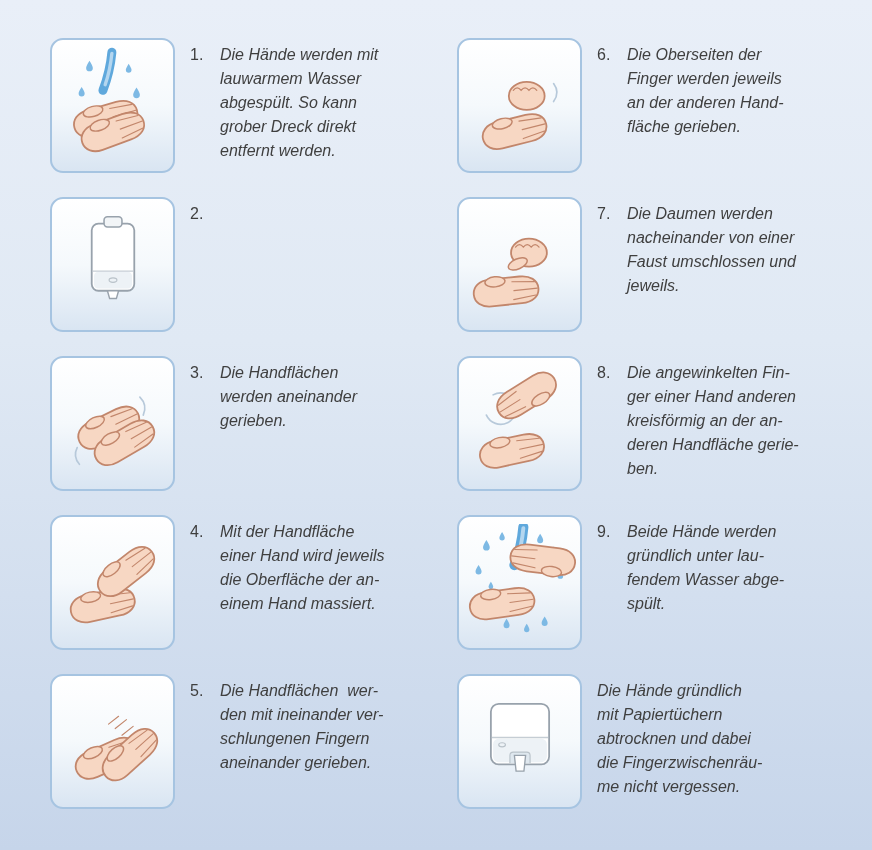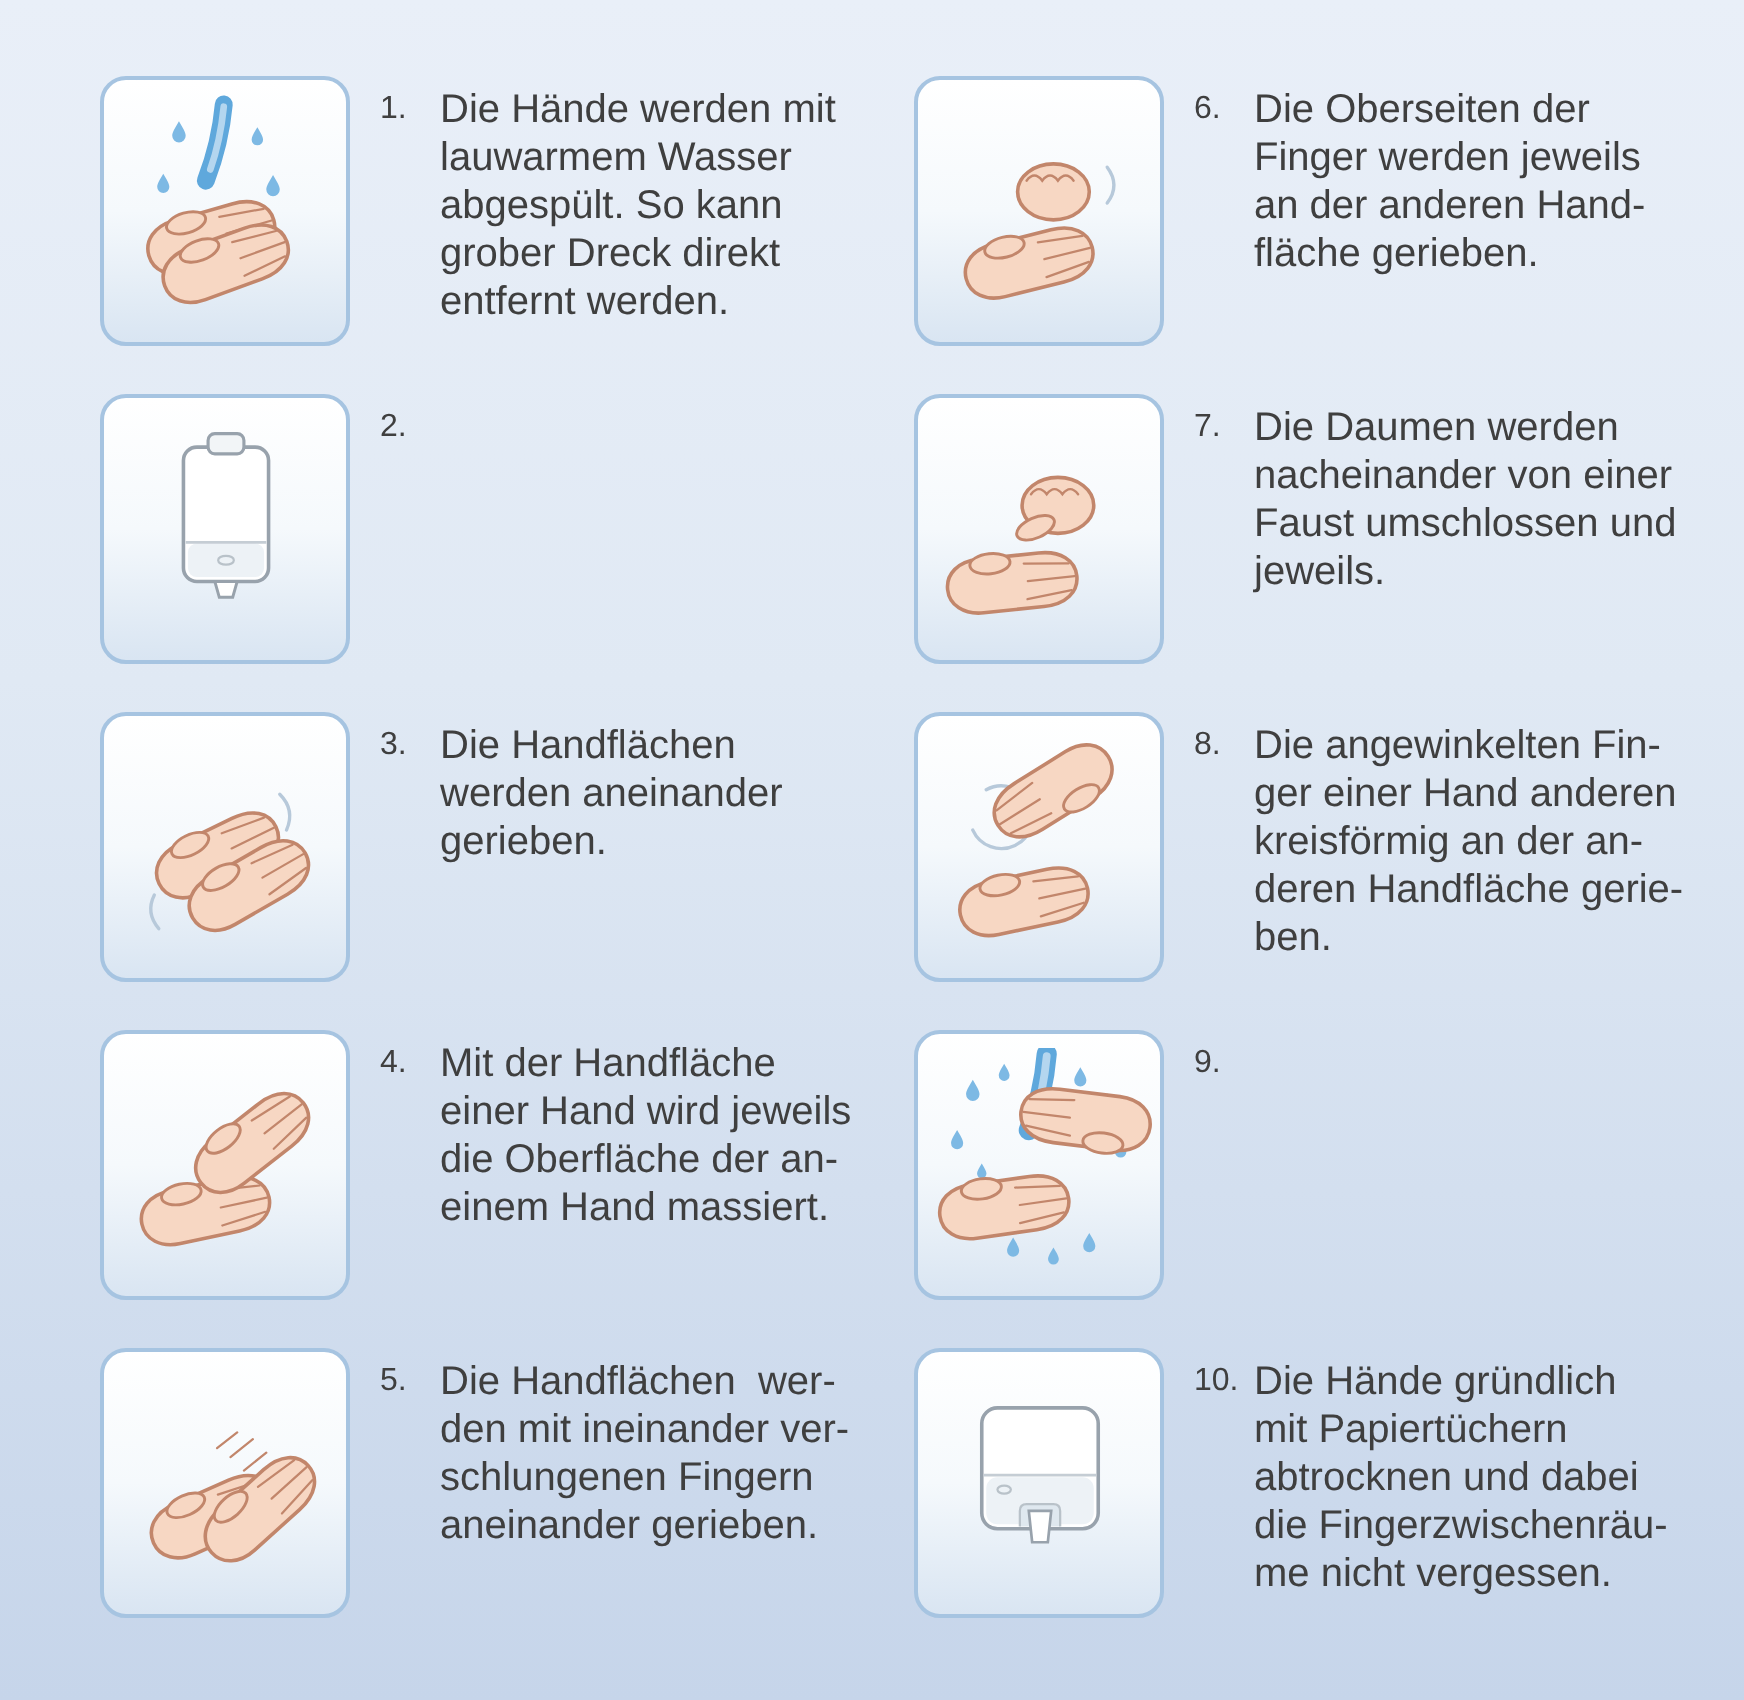--- a/index.html
+++ b/index.html
@@ -31,24 +31,25 @@
   }
   .caption { display: flex; margin-left: 15px; padding-top: 5px; }
   .num {
     flex: none;
     width: 30px;
     font-size: 16px;
     line-height: 24px;
     color: #3f3f3f;
   }
   .txt {
-    font-size: 20px;
+    font-size: 16px;
     line-height: 24px;
     color: #3f3f3f;
     white-space: pre-wrap;
+    font-style: italic;
   }
   .art { display: block; }
 </style>
 </head>
 <body>
 
 <div class="page">
 
   <svg width="0" height="0" style="position:absolute" aria-hidden="true">
     <defs>
@@ -230,36 +231,39 @@
           <use href="#droplet" transform="translate(24,52) scale(0.7)"></use>
           <use href="#droplet" transform="translate(38,86) scale(0.9)"></use>
           <use href="#droplet" transform="translate(56,90) scale(0.8)"></use>
           <use href="#droplet" transform="translate(72,84) scale(0.9)"></use>
           <use href="#hand" transform="translate(0,56) rotate(-8)"></use>
           <use href="#hand" transform="translate(100,50) rotate(187)"></use>
         </svg>
       </div>
       <div class="caption">
         <span class="num">9.</span>
+        <span class="txt">Beide Hände werden
+gründlich unter lau-
+fendem Wasser abge-
+spült.</span>
       </div>
     </div>
 
     <div class="step">
       <div class="illus">
         <svg class="art" width="112" height="118" viewBox="0 0 100 100">
           <rect x="24" y="16" width="52" height="54" rx="7" fill="#ffffff" stroke="#98a2ac" stroke-width="1.6"></rect>
           <rect x="26" y="47" width="48" height="21" rx="5" fill="#edf2f6"></rect>
           <path d="M25,46 h50" stroke="#c5cdd4" stroke-width="1.2"></path>
           <ellipse cx="34" cy="52.5" rx="3" ry="1.8" fill="none" stroke="#b9c2c9" stroke-width="1"></ellipse>
           <path d="M41,69 L41,62 Q41,59 44,59 L56,59 Q59,59 59,62 L59,69" fill="#dfe8ef" stroke="#b9c2c9" stroke-width="1"></path>
           <path d="M45,62 h10 l-1.5,14 h-7 Z" fill="#ffffff" stroke="#98a2ac" stroke-width="1.2"></path>
         </svg>
       </div>
       <div class="caption">
-        <span class="num">10.</span>
         <span class="txt">Die Hände gründlich
 mit Papiertüchern
 abtrocknen und dabei
 die Fingerzwischenräu-
 me nicht vergessen.</span>
       </div>
     </div>
 
   </div>
 </div>

